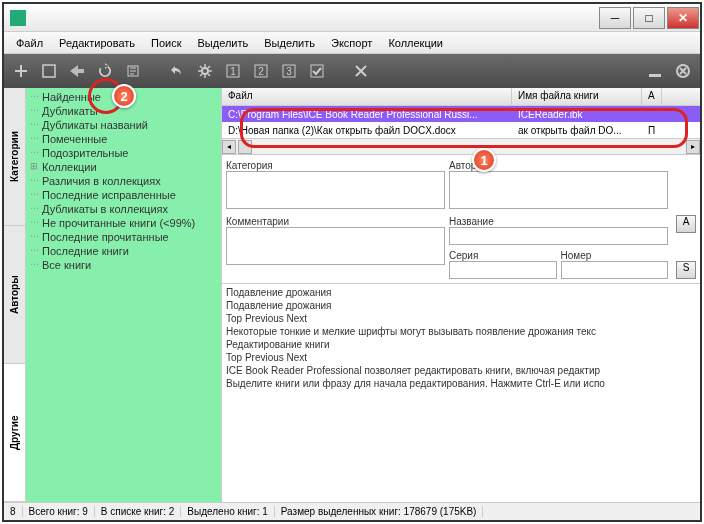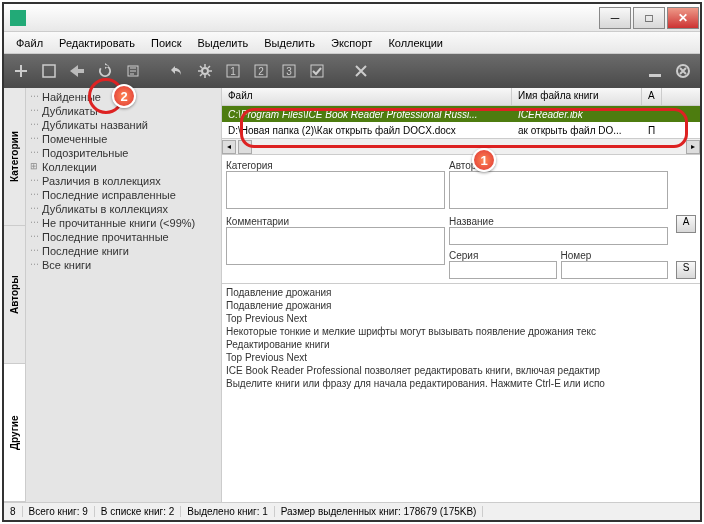--- a/index.html
+++ b/index.html
@@ -13,31 +13,31 @@
 .menubar { height: 22px; background: linear-gradient(#fafafa,#e8e8e8); display: flex; align-items: center; padding: 0 4px; border-bottom: 1px solid #ccc; }
 .menubar span { padding: 2px 8px; cursor: default; }
 .toolbar { height: 34px; background: linear-gradient(#6b6b6b,#4a4a4a); display: flex; align-items: center; padding: 0 4px; gap: 2px; position: relative; }
 .tbtn { width: 26px; height: 26px; display: flex; align-items: center; justify-content: center; color: #ddd; font-size: 14px; border-radius: 3px; }
 .tbtn svg { fill: #ccc; }
 .tgap { width: 14px; }
 .content { flex: 1; display: flex; overflow: hidden; }
 .sidetabs { width: 22px; background: #f0f0f0; border-right: 1px solid #ccc; display: flex; flex-direction: column; }
 .sidetab { flex: 1; writing-mode: vertical-rl; transform: rotate(180deg); display: flex; align-items: center; justify-content: center; border-top: 1px solid #ccc; font-weight: bold; font-size: 10px; background: #e8e8e8; }
 .sidetab.active { background: #fff; }
-.tree { width: 196px; background: #e5e5e5; border-right: 1px solid #ccc; overflow: auto; padding: 2px; }
+.tree { width: 196px; background: #86efac; border-right: 1px solid #ccc; overflow: auto; padding: 2px; }
 .tree-item { padding: 1px 2px 1px 14px; white-space: nowrap; position: relative; color: #333; }
 .tree-item::before { content: "⋯"; position: absolute; left: 2px; color: #888; font-size: 9px; }
 .tree-item.plus::before { content: "⊞"; }
 .main { flex: 1; display: flex; flex-direction: column; overflow: hidden; }
 .filelist { border-bottom: 1px solid #ccc; }
 .fl-head { display: flex; background: linear-gradient(#f8f8f8,#e0e0e0); border-bottom: 1px solid #ccc; height: 18px; }
 .fl-head div { padding: 2px 6px; border-right: 1px solid #ccc; font-size: 10px; }
 .fl-row { display: flex; height: 16px; font-size: 10px; align-items: center; }
 .fl-row div { padding: 1px 6px; white-space: nowrap; overflow: hidden; }
-.fl-row.sel { background: #4d7c0f; color: #fff; font-style: italic; }
+.fl-row.sel { background: #8b5cf6; color: #fff; }
 .fl-c1 { width: 290px; }
 .fl-c2 { width: 130px; }
 .fl-c3 { width: 20px; }
 .scroll-h { height: 16px; background: #f0f0f0; border-top: 1px solid #ccc; display: flex; align-items: center; }
 .scroll-h .thumb { width: 14px; height: 14px; background: #ddd; border: 1px solid #aaa; margin-left: 2px; }
 .scroll-h .arrow { width: 14px; height: 14px; background: #ddd; border: 1px solid #aaa; display: flex; align-items: center; justify-content: center; font-size: 8px; }
 .form { display: grid; grid-template-columns: 1fr 1fr 24px; gap: 4px; padding: 4px; border-bottom: 1px solid #ccc; }
 .form label { font-size: 10px; color: #333; }
 .form textarea, .form input { border: 1px solid #aaa; font-family: inherit; font-size: 10px; background: #fff; width: 100%; }
 .form textarea { height: 38px; resize: none; }

